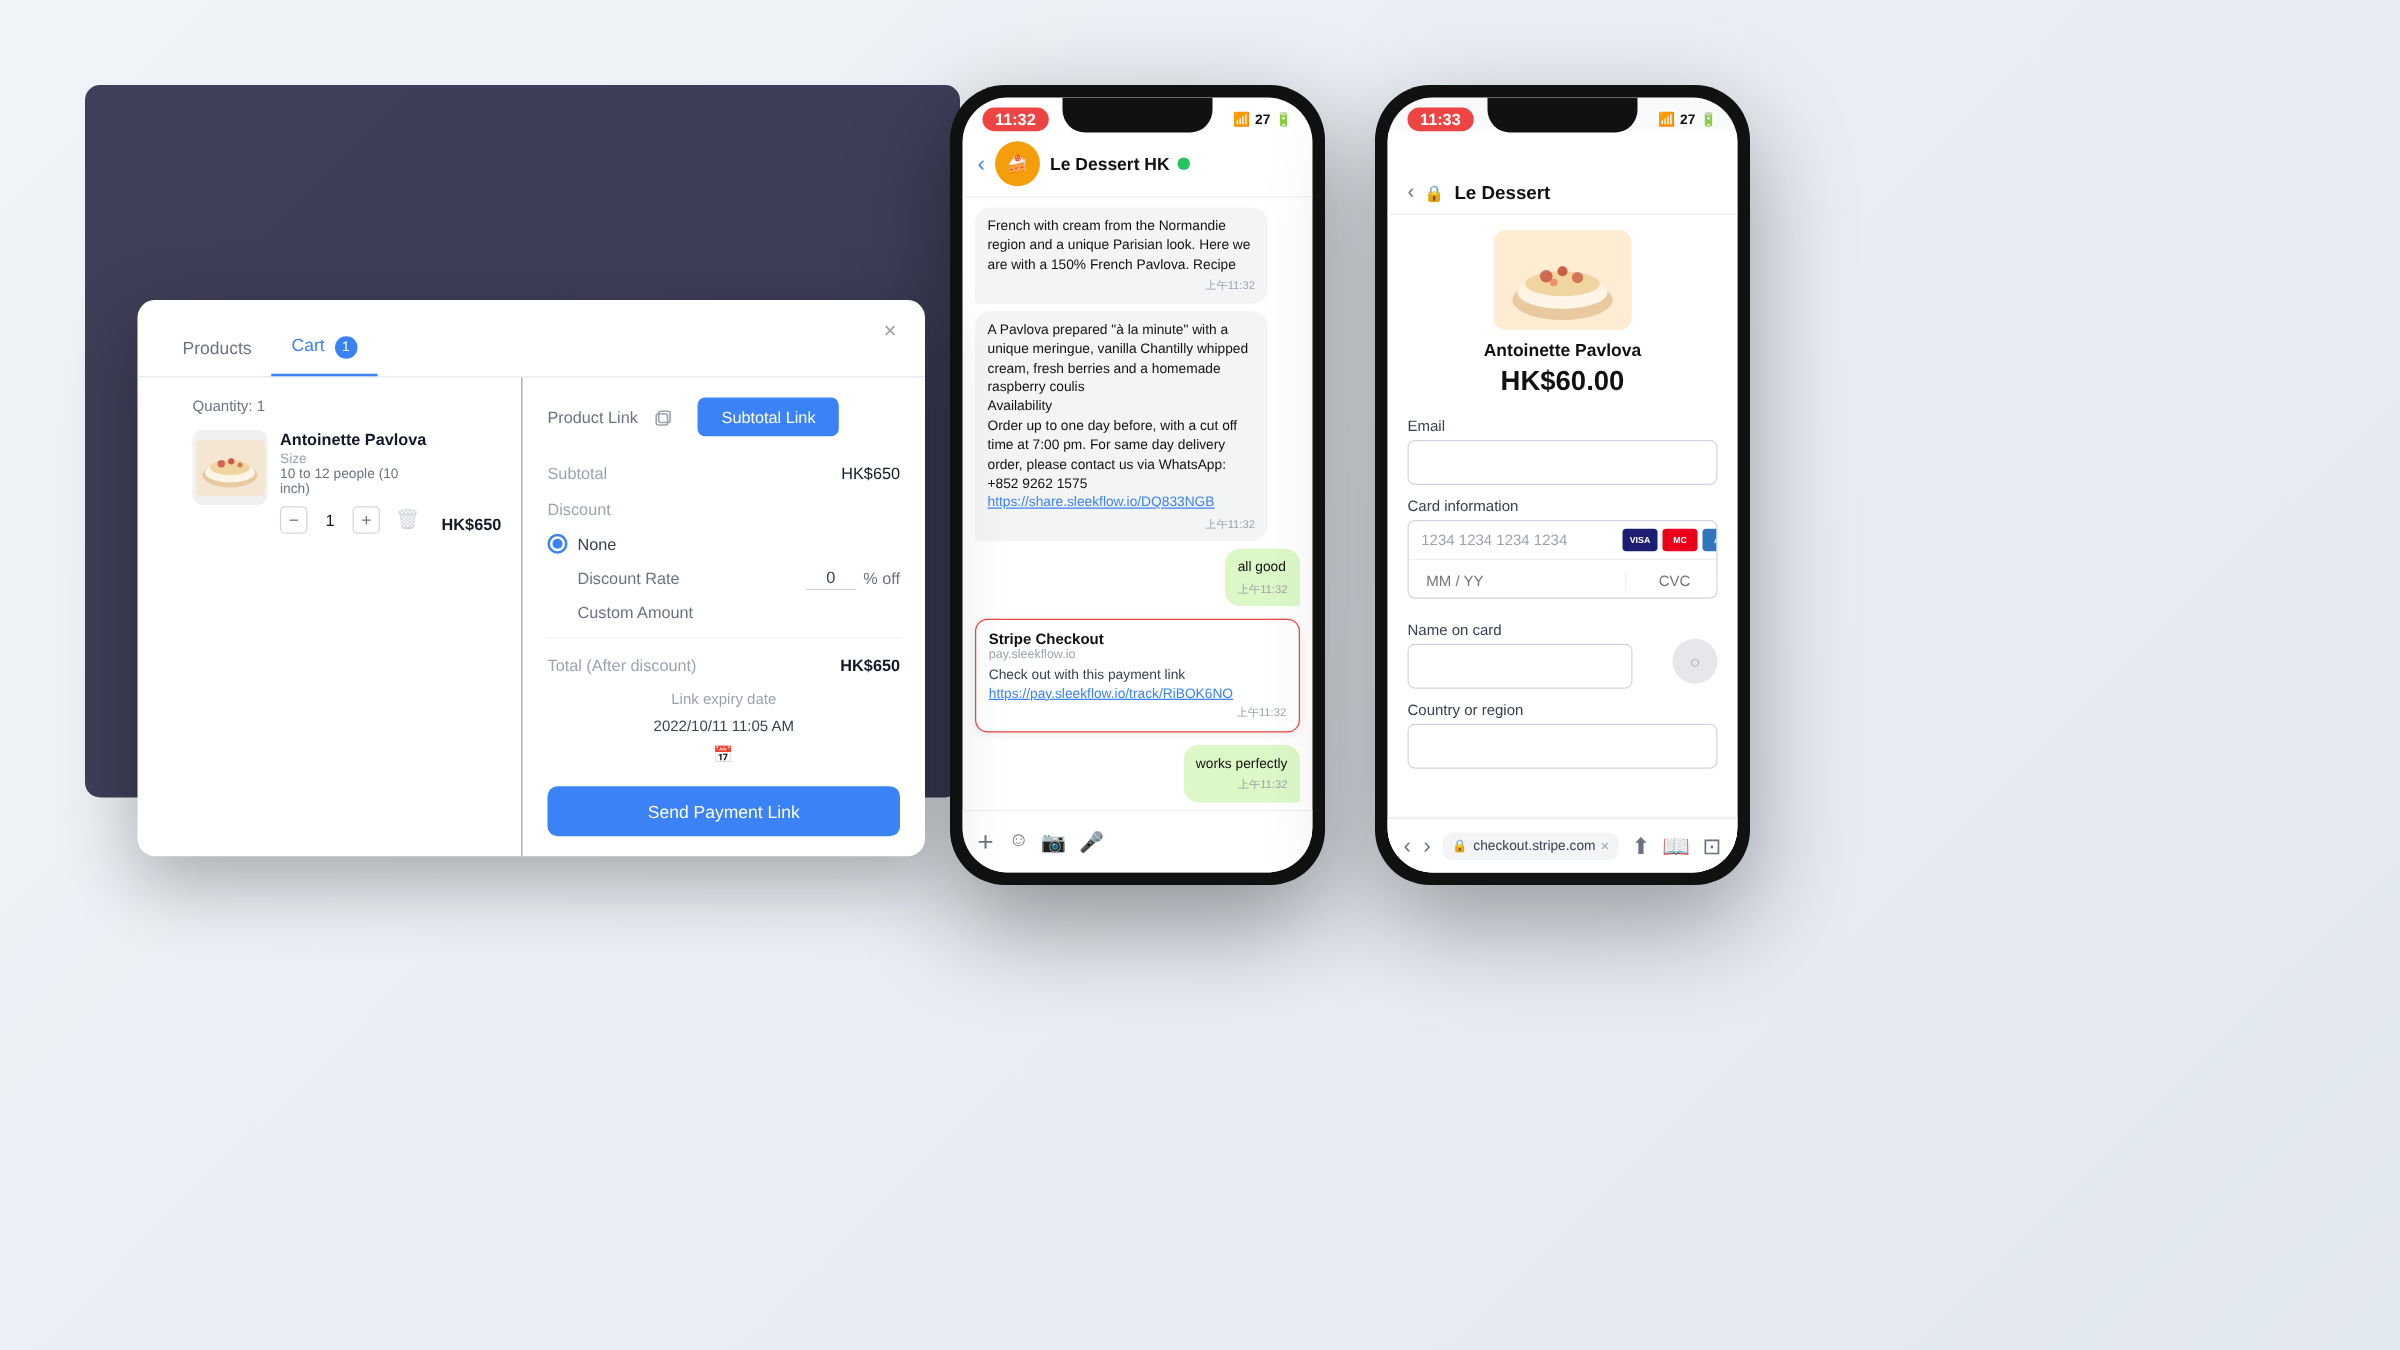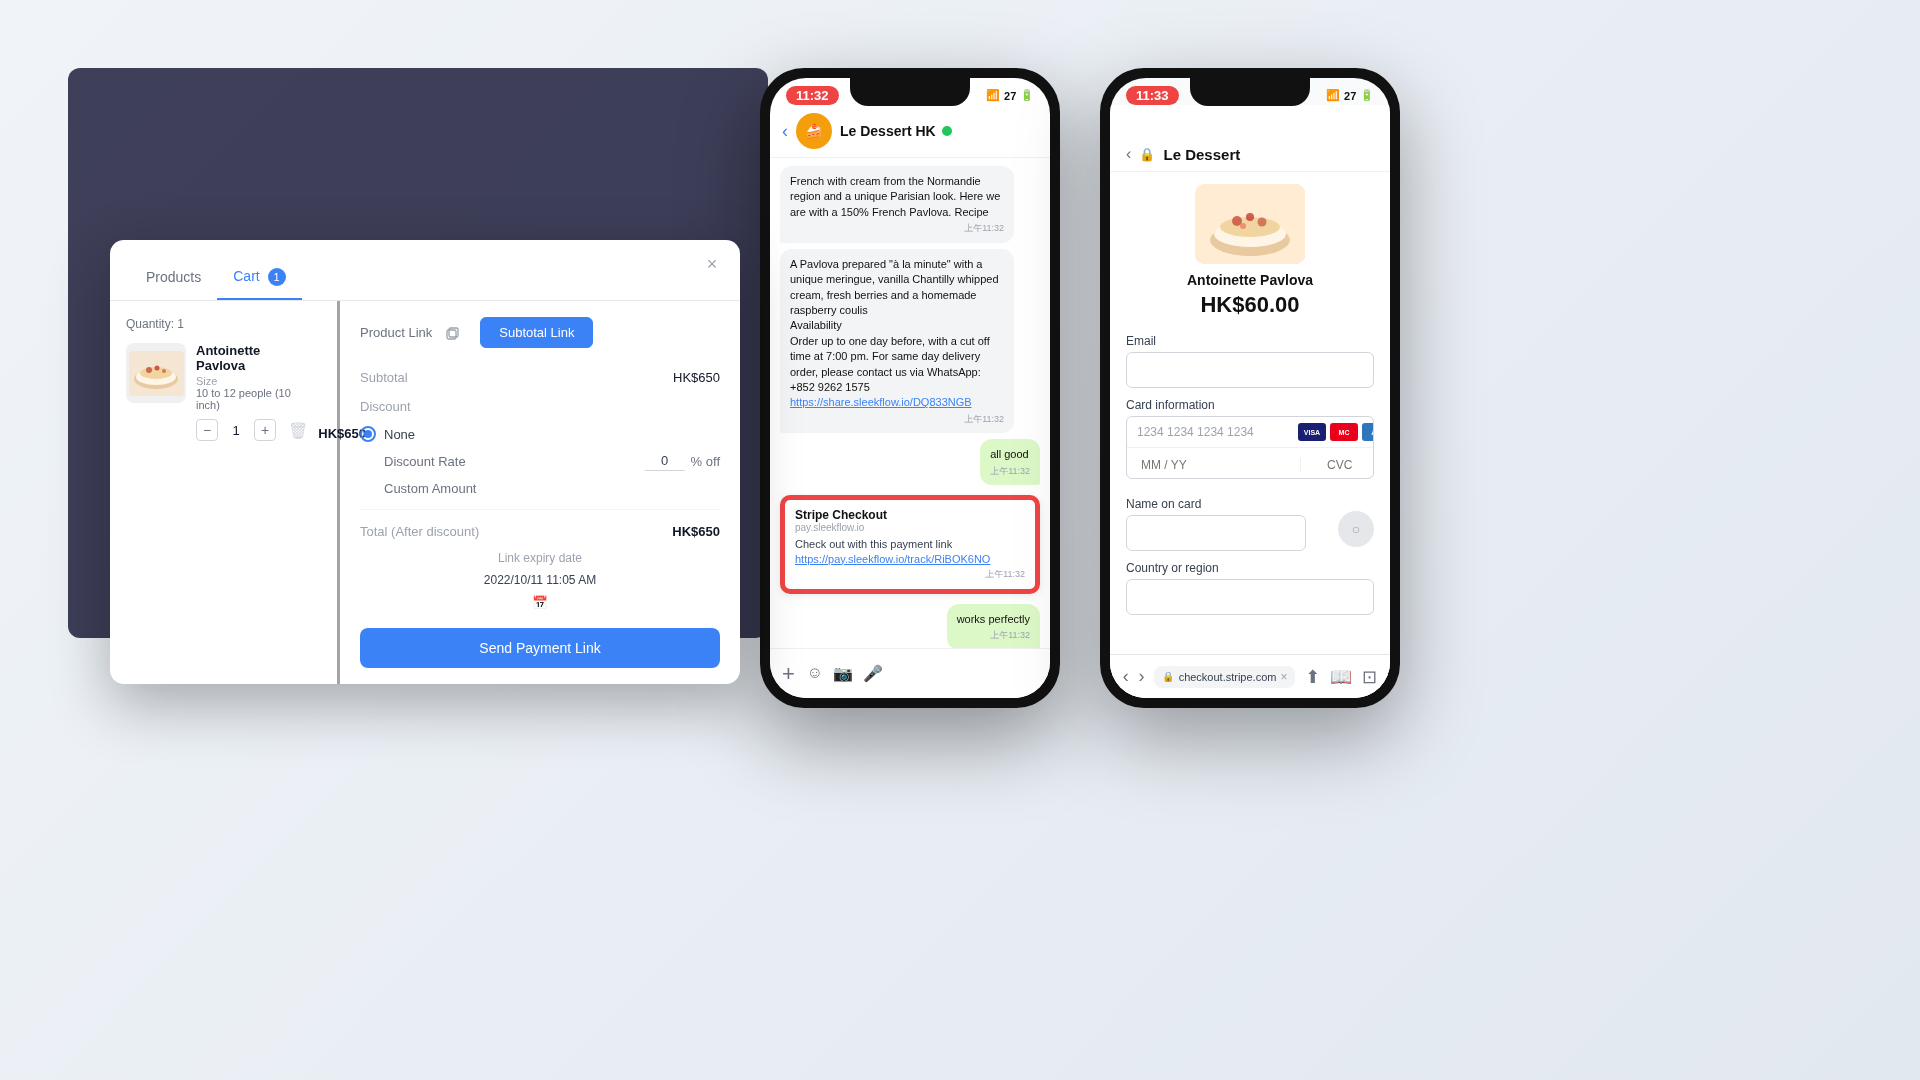--- a/index.html
+++ b/index.html
@@ -86,23 +86,24 @@
       cursor: pointer;
     }
 
     .modal-body {
       display: flex;
       min-height: 320px;
     }
 
     
     .cart-panel {
-      width: 230px;
+      width: 280px;
       padding: 16px;
-      border-right: 3px solid #a3a3a3;
+      border-right: 1px solid #a3a3a3;
+      margin-left: 28px;
     }
 
     .quantity-label {
       font-size: 12px;
       color: #6b7280;
       margin-bottom: 12px;
     }
 
     .product-item {
       display: flex;
@@ -442,21 +443,21 @@
 
     .msg-right {
       align-self: flex-end;
       background: #dcf8c6;
       border-radius: 12px 12px 2px 12px;
       margin-left: 43px;
     }
 
     .stripe-card {
       background: white;
-      border: 5px solid #ef4444;
+      border: 1px solid #ef4444;
       border-radius: 10px;
       padding: 8px 10px;
       font-size: 11px;
       margin: 4px 0;
       box-shadow: 0 2px 8px rgba(0,0,0,0.08);
     }
     .stripe-title {
       font-weight: 700;
       color: #111;
       font-size: 12px;

